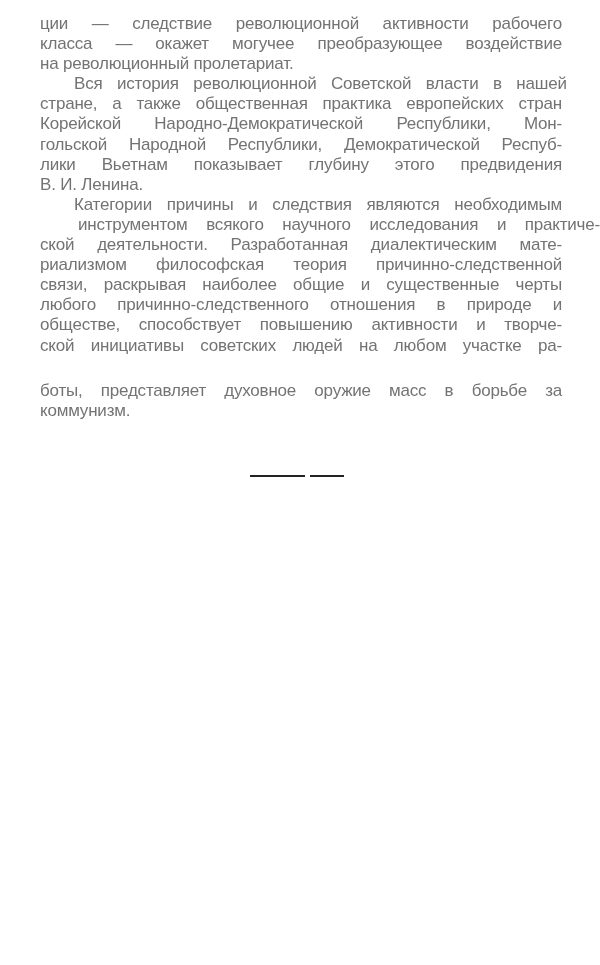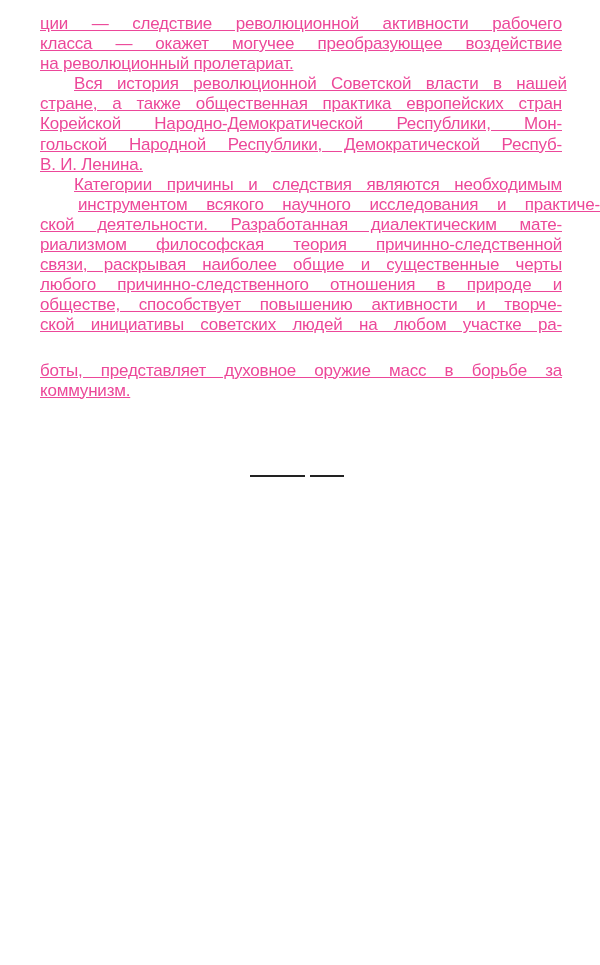--- a/index.html
+++ b/index.html
@@ -11,26 +11,25 @@
       width: 600px;
       height: 965px;
       position: relative;
       overflow: hidden;
     }
     .page {
       position: absolute;
       left: 40px;
       top: 14px;
       width: 522px;
-      color: #ec4899;
+      color: #737373;
       font-family: "Liberation Sans", sans-serif;
       font-size: 17px;
       line-height: 20.1px;
       letter-spacing: -0.2px;
-      text-decoration: underline;
     }
     .line {
       display: block;
       white-space: nowrap;
       text-align: justify;
       text-align-last: justify;
       height: 20.1px;
       transform-origin: left top;
     }
     .line.last {
@@ -65,20 +64,21 @@
     <span class="line" style="word-spacing: 19.1px; text-align-last: left;">ции — следствие революционной активности рабочего</span>
     <span class="line" style="word-spacing: 18.62px; text-align-last: left;">класса — окажет могучее преобразующее воздействие</span>
     <span class="line last">на революционный пролетариат.</span>
   </div>
 
   <div>
     <span class="line indent" style="word-spacing: 9.97px; text-align-last: left;">Вся история революционной Советской власти в нашей</span>
     <span class="line" style="word-spacing: 10.38px; text-align-last: left;">стране, а также общественная практика европейских стран</span>
     <span class="line" style="word-spacing: 28.73px; text-align-last: left;">Корейской Народно-Демократической Республики, Мон-</span>
     <span class="line" style="word-spacing: 17.33px; text-align-last: left;">гольской Народной Республики, Демократической Респуб-</span>
+    <span class="line" style="word-spacing: 21.57px; text-align-last: left;">лики Вьетнам показывает глубину этого предвидения</span>
     <span class="line last">В. И. Ленина.</span>
   </div>
 
   <div>
     <span class="line indent" style="word-spacing: 10.21px; text-align-last: left;">Категории причины и следствия являются необходимым</span>
     <span class="line" style="word-spacing: 14.07px; text-align-last: left; margin-left: 38px;">инструментом всякого научного исследования и практиче-</span>
     <span class="line" style="word-spacing: 18.33px; text-align-last: left;">ской деятельности. Разработанная диалектическим мате-</span>
     <span class="line" style="word-spacing: 24.81px; text-align-last: left;">риализмом философская теория причинно-следственной</span>
     <span class="line" style="word-spacing: 11.86px; text-align-last: left;">связи, раскрывая наиболее общие и существенные черты</span>
     <span class="line" style="word-spacing: 16.81px; text-align-last: left;">любого причинно-следственного отношения в природе и</span>

